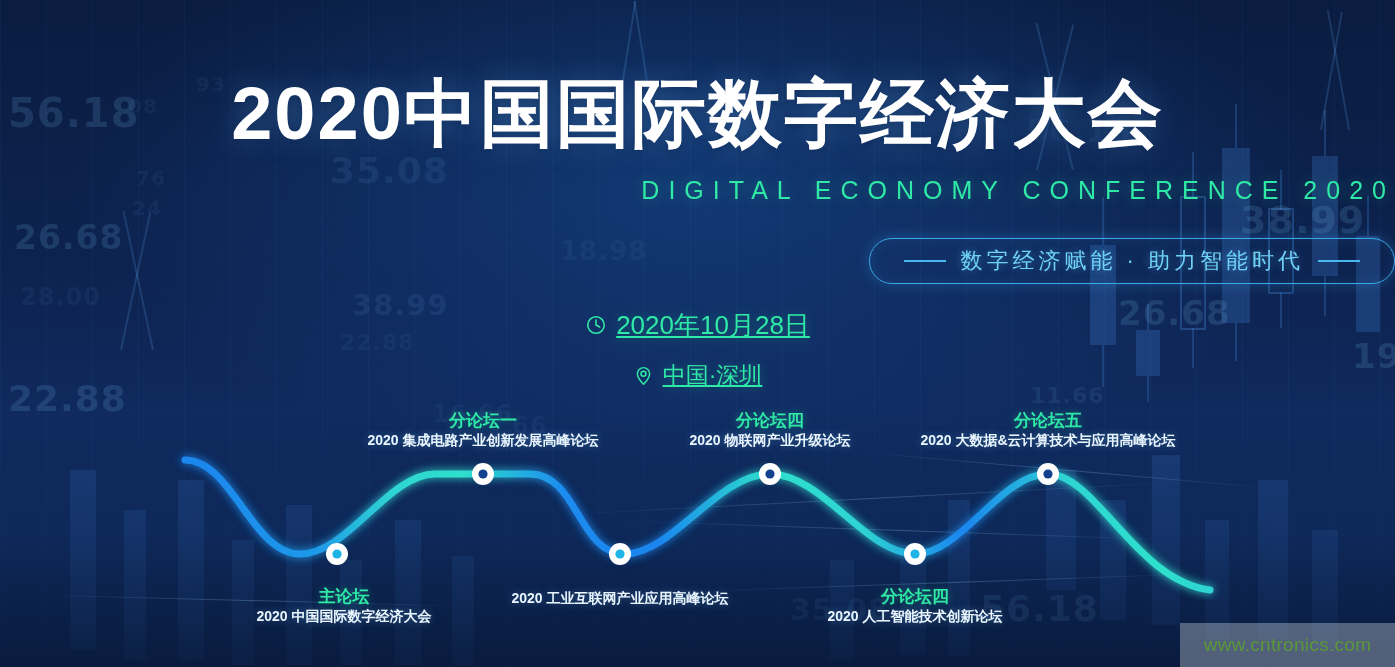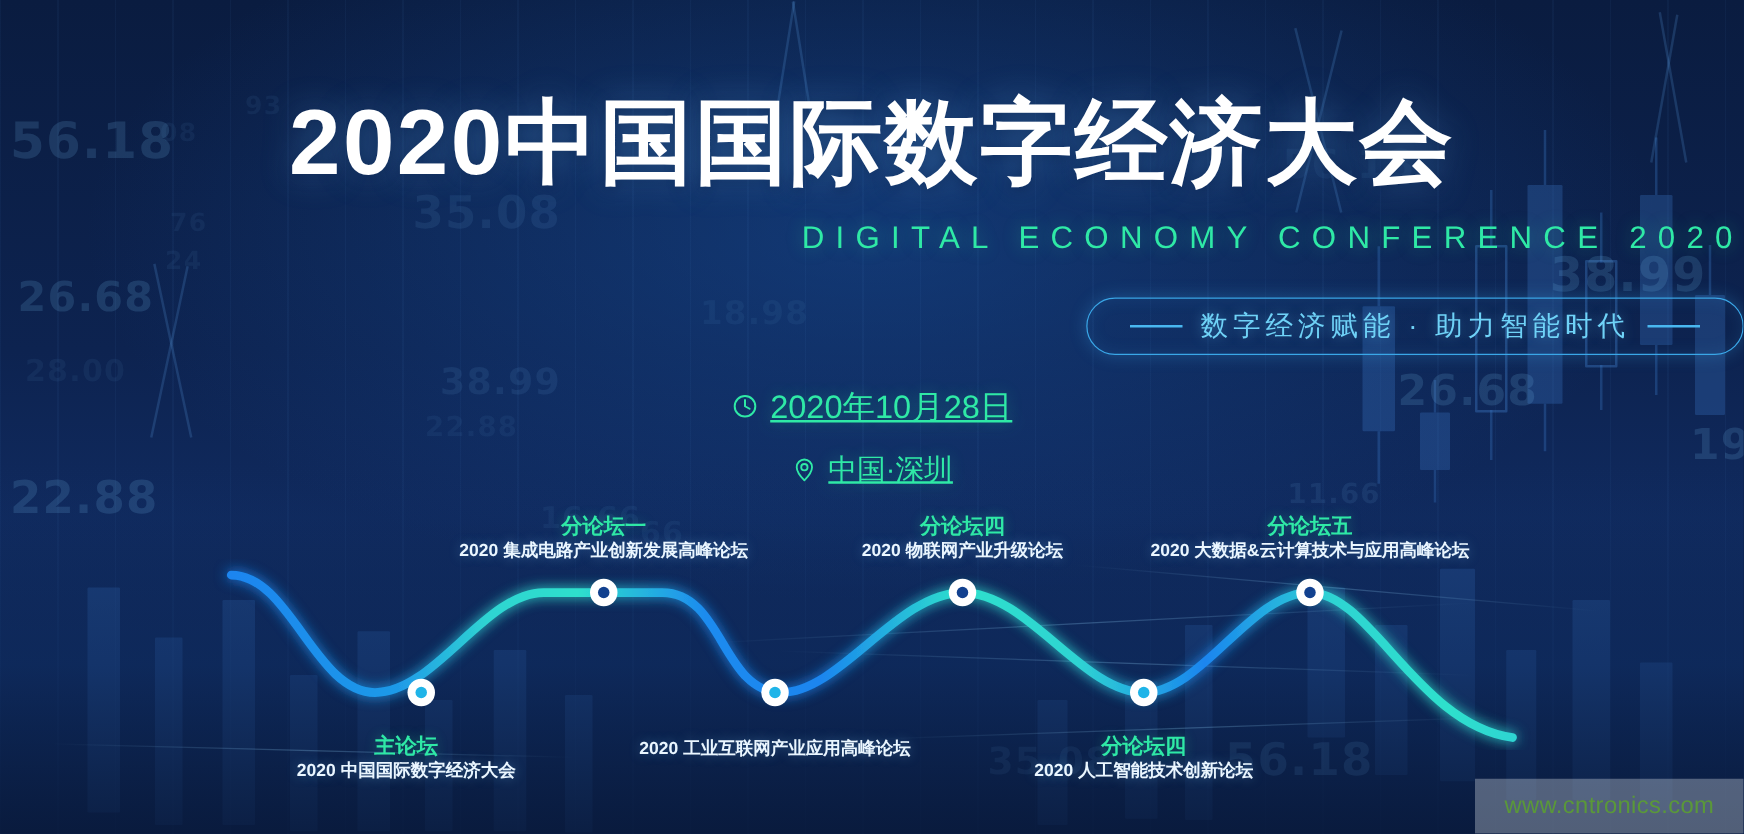--- a/index.html
+++ b/index.html
@@ -293,21 +293,21 @@
             <circle cx="770" cy="44" r="4.6" fill="#12418f"></circle>
             <circle cx="915" cy="124" r="11" fill="#ffffff"></circle>
             <circle cx="915" cy="124" r="4.6" fill="#1fb4e8"></circle>
             <circle cx="1048" cy="44" r="11" fill="#ffffff"></circle>
             <circle cx="1048" cy="44" r="4.6" fill="#12418f"></circle>
           </g>
       </svg>
     </div>
 
     <div id="forum-labels">
-        <div class="label bottom" style="left: 325px; top: 588px;">
+        <div class="label bottom" style="left: 344px; top: 588px;">
           <div class="tag">主论坛</div>
           <div class="name">2020 中国国际数字经济大会</div>
         </div>
         <div class="label top" style="left: 483px; top: 412px;">
           <div class="tag">分论坛一</div>
           <div class="name">2020 集成电路产业创新发展高峰论坛</div>
         </div>
         <div class="label bottom" style="left: 620px; top: 588px;">
           <div class="name">2020 工业互联网产业应用高峰论坛</div>
         </div>

